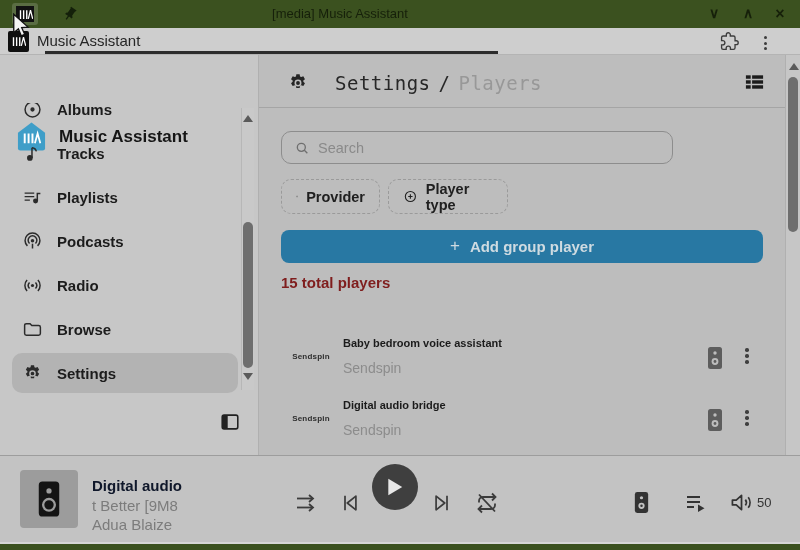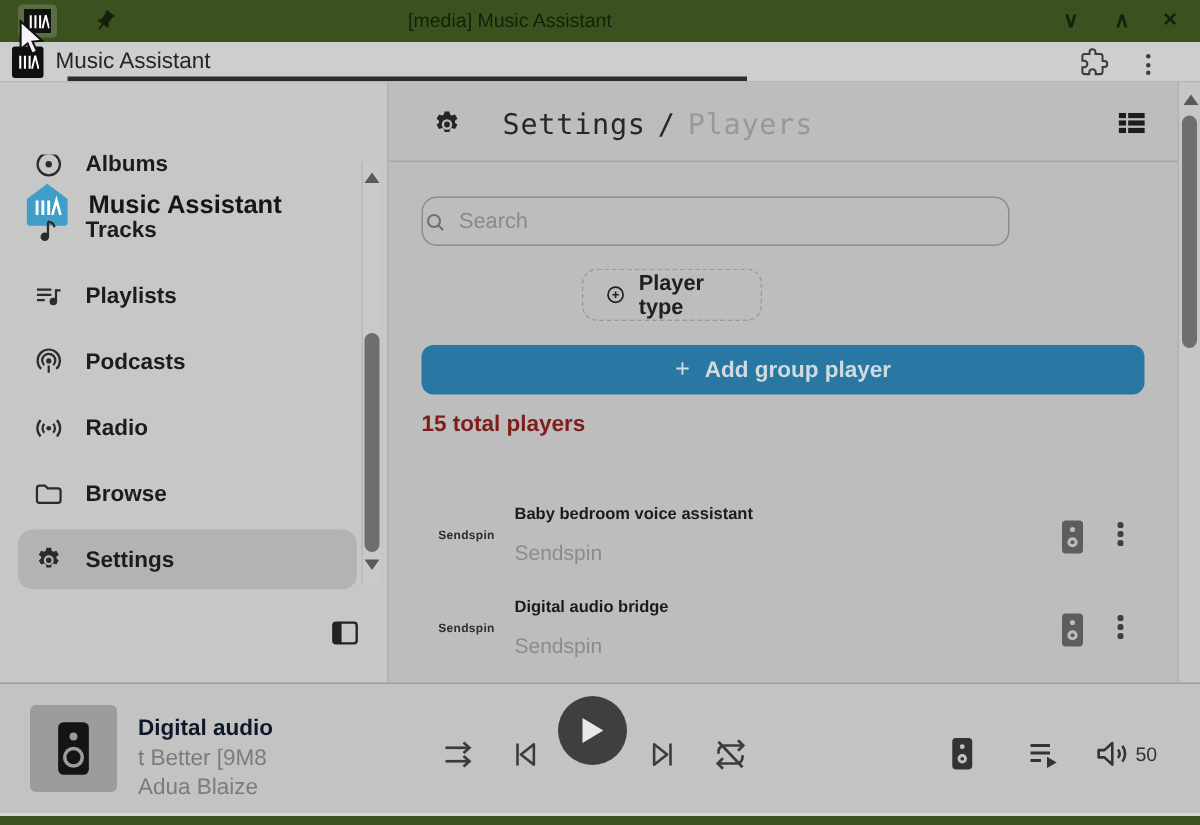--- a/index.html
+++ b/index.html
@@ -44,21 +44,21 @@
   .sb-down{top:318px;border-top:7px solid #5a5a5a;}
   .collapse-btn{position:absolute;left:219px;top:356px;width:22px;height:22px;}
   
   .main{position:absolute;left:258px;top:55px;width:542px;height:400px;background:#bdbdbd;border-left:1px solid #b0b0b0;}
   .hdr-gear{position:absolute;left:28px;top:17px;width:22px;height:22px;color:#252525;}
   .breadcrumb{position:absolute;left:76px;top:17px;font-family:"DejaVu Sans Mono",monospace;font-size:19px;letter-spacing:.5px;}
   .bc-root{color:#272727;} .bc-sep{color:#272727;margin:0 8px;} .bc-cur{color:#989898;}
   .hdr-table{position:absolute;left:485px;top:17px;width:21px;height:20px;}
   .hdr-divider{position:absolute;left:0;top:52px;width:527px;height:1px;background:#a5a5a5;}
   .searchbox{position:absolute;left:22px;top:76px;width:392px;height:33px;border:1.5px solid #8d8d8d;border-radius:10px;
-    display:flex;align-items:center;gap:8px;color:#8a8a8a;}
+    display:flex;align-items:center;padding-left:12px;gap:8px;color:#8a8a8a;}
   .searchbox .ph{font-size:14.5px;}
   .chipbtn{position:absolute;top:124px;height:35px;border:1.5px dashed #9a9a9a;border-radius:10px;
     display:flex;align-items:center;justify-content:center;gap:8px;padding:0 14px;color:#202020;}
   .chipbtn .lbl{font-size:14.5px;font-weight:700;}
   .addbtn{position:absolute;left:22px;top:175px;width:482px;height:33px;background:#2878a3;border-radius:8px;
     display:flex;align-items:center;justify-content:center;gap:10px;color:#cfdbe1;}
   .addbtn .plus{font-size:17px;font-weight:400;margin-top:-1px;}
   .addbtn .lbl{font-size:15px;font-weight:700;}
   .total{position:absolute;left:22px;top:219px;font-size:15px;font-weight:700;color:#7f1d1d;}
   .prow{position:absolute;left:0;width:520px;height:56px;}
@@ -253,20 +253,27 @@
     <div class="hdr-divider"></div>
 
     <div class="searchbox">
       <svg width="16" height="16" viewBox="0 0 24 24" fill="none" stroke="#6f6f6f" stroke-width="2">
           <circle cx="11" cy="11" r="6"></circle>
           <path d="M15.5 15.5 20 20"></path>
         </svg>
       <span class="ph">Search</span>
     </div>
 
+    <div class="chipbtn" style="left:22px;width:99px">
+      <svg width="17" height="17" viewBox="0 0 24 24" fill="none" stroke="#202020" stroke-width="1.8">
+          <circle cx="12" cy="12" r="8.2"></circle>
+          <path d="M12 8.5v7M8.5 12h7"></path>
+        </svg>
+      <span class="lbl">Provider</span>
+    </div>
     <div class="chipbtn" style="left:129px;width:120px">
       <svg width="17" height="17" viewBox="0 0 24 24" fill="none" stroke="#202020" stroke-width="1.8">
           <circle cx="12" cy="12" r="8.2"></circle>
           <path d="M12 8.5v7M8.5 12h7"></path>
         </svg>
       <span class="lbl">Player type</span>
     </div>
 
     <div class="addbtn">
       <span class="plus">+</span>

